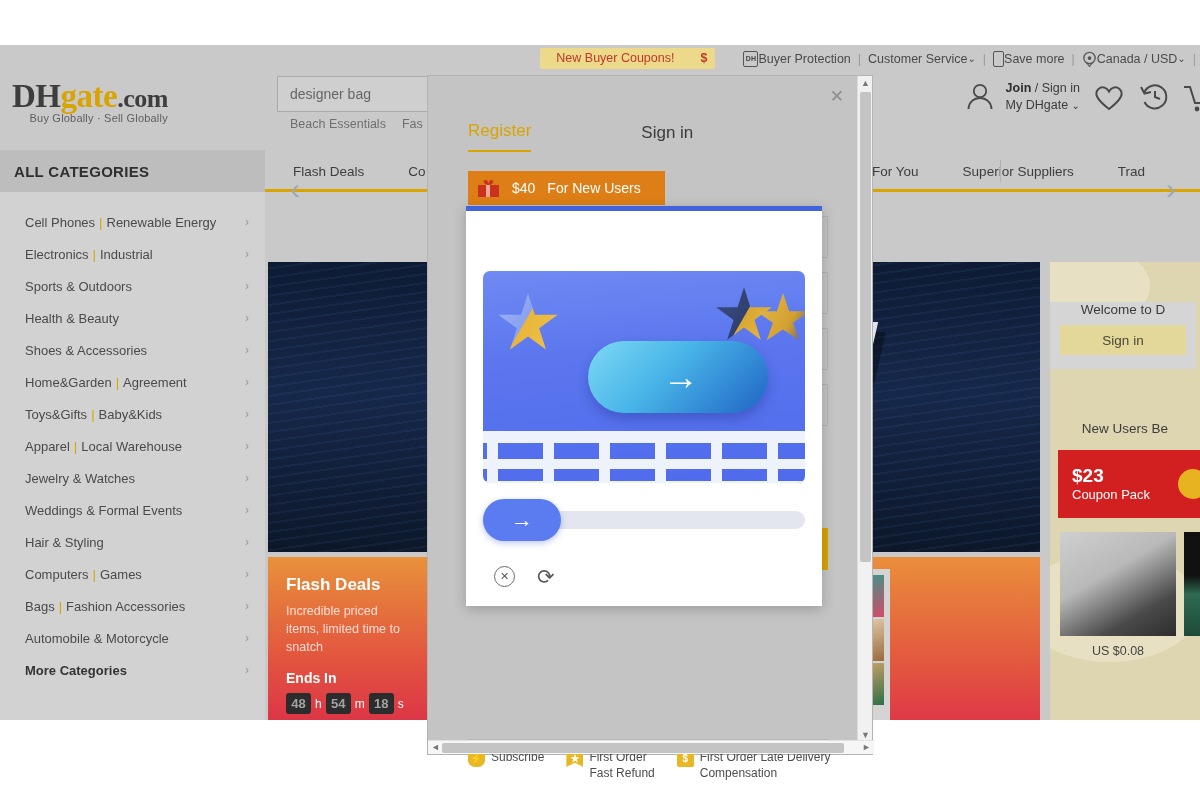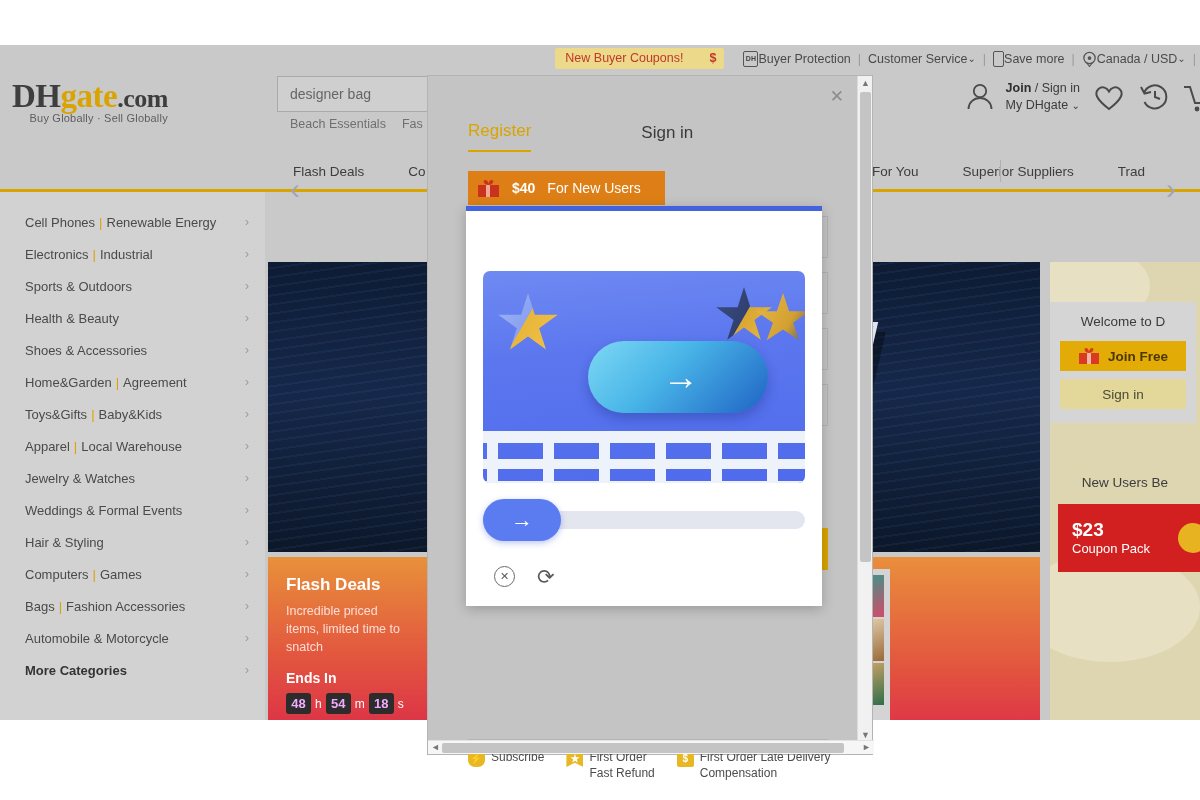--- a/index.html
+++ b/index.html
@@ -33,24 +33,24 @@
     display: flex; align-items: center;
     justify-content: flex-end;
     padding-right: 4px;
     font-size: 12.5px;
     color: #4a4a4a;
   }
   .coupon-pill {
     background: #ecd98a;
     color: #c0392b;
     font-size: 12.5px;
-    padding: 3px 8px 4px 10px;
+    padding: 3px 8px 4px 16px;
     display: flex; align-items: center; gap: 26px;
     border-radius: 2px;
-    margin-right: 12px;
+    margin-right: 21px;
   }
   .coupon-pill .dollar { color: #c0392b; font-weight: bold; }
   .topbar .seg { display: flex; align-items: center; padding: 0 7px; white-space: nowrap; }
   .topbar .divider { color: #9a9a9a; }
   .dh-badge {
     width: 15px; height: 16px; border: 1.4px solid #555; border-radius: 2px;
     font-size: 7px; font-weight: bold; color: #444;
     display: flex; align-items: center; justify-content: center;
     line-height: 1;
   }
@@ -172,21 +172,21 @@
   .flashcard {
     position: absolute; left: 0; top: 0; width: 160px; height: 208px;
     background: linear-gradient(180deg,#e8913a 0%,#e2533f 50%,#d9204c 100%);
     color: #ffe9e4; padding: 18px 14px 0 18px;
   }
   .flashcard .ttl { font-size: 17px; font-weight: bold; color:#fff; }
   .flashcard .desc { font-size: 12.5px; margin-top: 7px; line-height: 1.45; color:#ffdcd6; }
   .flashcard .ends { font-size: 14px; font-weight: bold; margin-top: 14px; color:#fff;}
   .cdown { display: flex; align-items: center; gap: 4px; margin-top: 7px; font-size: 12px; color:#fff;}
   .cdown .num {
-    background: #2c2c2c; color: #f0abfc; font-weight: bold; font-size: 13px;
+    background: #2c2c2c; color: #a3a3a3; font-weight: bold; font-size: 13px;
     padding: 3px 5px; border-radius: 3px; min-width: 25px; text-align: center;
   }
   .prodstrip {
     position: absolute; left: 160px; top: 0; width: 612px; height: 208px;
     background: linear-gradient(180deg,#ea8e3c 0%,#e2533f 55%,#dc1f4e 100%);
     padding: 8px 10px;
   }
   .prodcard {
     position: absolute; top: 12px; width: 152px; height: 186px;
     background: #d4d4d4; padding: 6px;
@@ -197,21 +197,21 @@
 
   
   .rail {
     position: absolute; left: 1050px; top: 217px; width: 150px; height: 503px;
     background: #ded6b1; overflow: hidden;
   }
   .rail .blob1 { position:absolute; left:-20px; top:-16px; width:120px; height:80px; background:#e7e0c2; border-radius:50%; }
   .rail .blob2 { position:absolute; left:-30px; top:290px; width:180px; height:110px; background:#e7e0c2; border-radius:50%; }
   .rail .panel {
     position: relative; margin: 40px 4px 0 0; background: #d5d5d5;
-    padding: 12px 10px 14px 10px;
+    padding: 0 10px 14px 10px;
   }
   .rail .wel { font-size: 13.5px; color: #3c3c3c; text-align: center; white-space: nowrap; }
   .btn-join {
     margin-top: 12px; height: 30px; background: #e2ab06; color: #4a3800;
     font-size: 13.5px; font-weight: bold; display: flex; align-items: center;
     justify-content: center; gap: 8px; white-space: nowrap;
   }
   .btn-signin {
     margin-top: 8px; height: 30px; background: #e3d89a; color: #4a4a35;
     font-size: 13.5px; display: flex; align-items: center; justify-content: center;
@@ -268,21 +268,21 @@
     position: absolute; left: 40px; top: 45px; width: 360px;
     display: flex; align-items: flex-end; gap: 110px;
   }
   .tab-reg { font-size: 17px; color: #d9a400; padding-bottom: 9px; border-bottom: 2px solid #d9a400; }
   .tab-sign { font-size: 17px; color: #3b3b3b; padding-bottom: 9px; }
   .giftbar {
     position: absolute; left: 40px; top: 95px; width: 197px; height: 34px;
     background: #dd7f16; color: #fff; font-size: 14px;
     display: flex; align-items: center; gap: 12px; padding-left: 10px;
   }
-  .giftbar .amt { font-weight: bold; }
+  .giftbar .amt { font-weight: normal; }
   .gift-ic { width: 22px; height: 19px; position: relative; }
 
   
   .field {
     position: absolute; left: 40px; width: 360px; height: 42px;
     border: 1px solid #b2b2b2; background: #c4c4c4;
   }
   .f1 { top: 140px; } .f2 { top: 196px; } .f3 { top: 252px; } .f4 { top: 308px; }
   .submit-btn {
     position: absolute; left: 40px; top: 452px; width: 360px; height: 42px;
@@ -438,20 +438,21 @@
           <path d="M17 10 L17 16 L22 18" fill="none" stroke="#4a4a4a" stroke-width="2"></path>
         </svg>
         <svg width="30" height="32" viewBox="0 0 30 32" style="margin-right:-14px">
           <path d="M0 6 L6 6 L11 22 L27 22" fill="none" stroke="#4a4a4a" stroke-width="2"></path>
           <circle cx="13" cy="28" r="2.4" fill="#4a4a4a"></circle>
         </svg>
       </div>
     </div>
 
     <div class="navstrip">
+      <div class="allcat">ALL CATEGORIES</div>
       <div class="navlinks">
         <span>Flash Deals</span>
         <span>Co</span>
         <span style="width:330px"></span>
         <span>Just For You</span>
         <span>Superior Suppliers</span>
         <span>Trad</span>
       </div>
       <div class="nav-sep"></div>
     </div>
@@ -564,37 +565,38 @@
 
         </div>
       </div>
     </div>
 
     <div class="rail">
       <div class="blob1"></div>
       <div class="blob2"></div>
       <div class="panel">
         <div class="wel">Welcome to D</div>
-        <div class="btn-join">
-          <svg width="22" height="18" viewBox="0 0 22 18">
-            <rect x="1" y="6" width="20" height="11" fill="#d83a22"></rect>
-            <rect x="9" y="6" width="4" height="11" fill="#f2b5a6"></rect>
-            <path d="M11 6 C7 6 5 1 8 1 C10.5 1 11 4.5 11 6 C11 4.5 11.5 1 14 1 C17 1 15 6 11 6Z" fill="#d83a22"></path>
-          </svg>
-          <span>Join Free</span>
-        </div>
         <div class="btn-signin">Sign in</div>
       </div>
       <div class="newusers">New Users Be</div>
       <div class="couponpack">
         <div>
           <div class="amt">$23</div>
           <div class="lbl2">Coupon Pack</div>
         </div>
         <div class="circ"></div>
+      </div>
+      <div class="railprod">
+        <div class="cell">
+          <div class="thumb" style="background:linear-gradient(150deg,#cfcfcf 0%,#b9b9b9 40%,#4a4a4a 75%,#2d2d2d 100%)"></div>
+          <div class="pr">US $0.08</div>
+        </div>
+        <div class="cell">
+          <div class="thumb" style="background:linear-gradient(180deg,#111 0%,#111 42%,#2f6a52 60%,#1d4a38 100%)"></div>
+        </div>
       </div>
     </div>
 
   </div>
 
   <div class="modal-shell">
 
     <div class="modal-close">✕</div>
 
     <div class="tabs">

